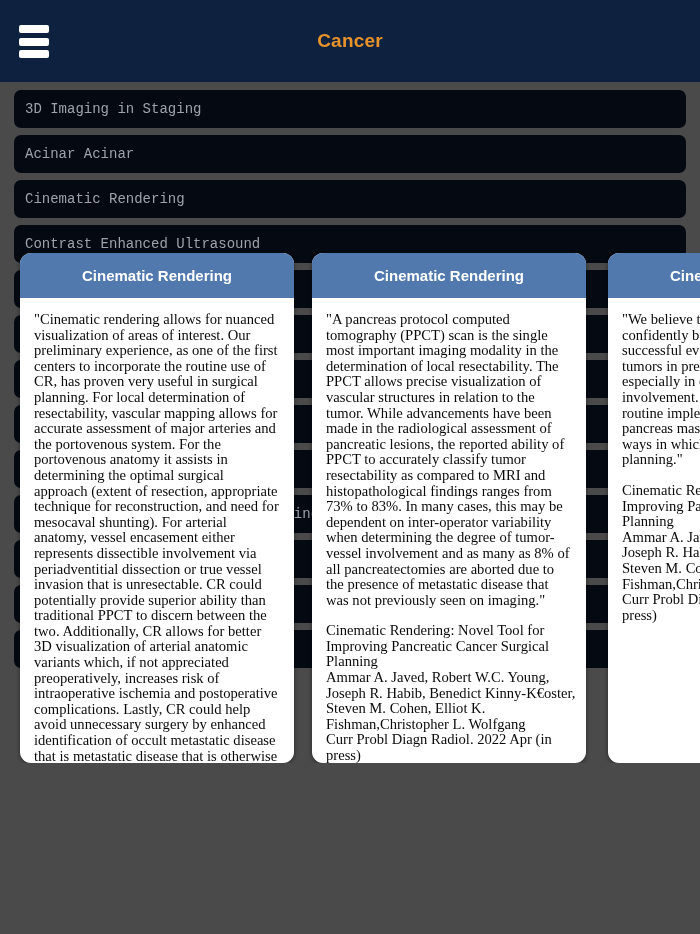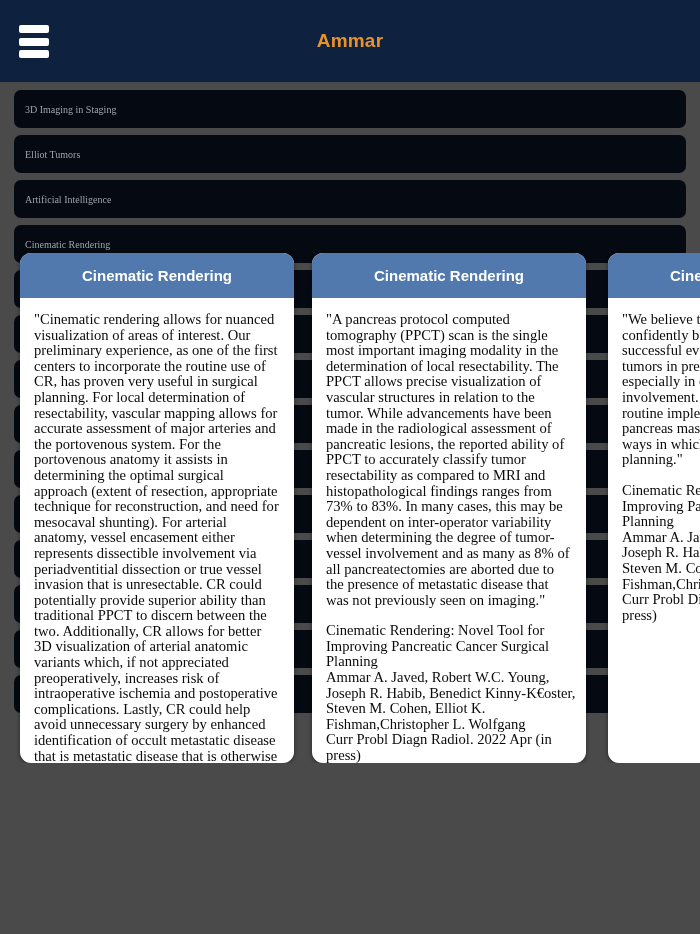--- a/index.html
+++ b/index.html
@@ -77,23 +77,23 @@
     background: #050a12;
     border-radius: 7px;
     display: flex;
     align-items: center;
     padding-left: 11px;
     cursor: pointer;
   }
   .list-item:first-child { margin-top: 8px; }
 
   .list-item-label {
-    font-size: 10px;
+    font-size: 14px;
     color: #9ea3a9;
-    font-family: Liberation Serif, serif;
+    font-family: Liberation Mono, monospace;
     white-space: nowrap;
   }
 
   
   .card-carousel {
     position: absolute;
     top: 253px;
     left: 0;
     width: 700px;
     height: 510px;
@@ -158,32 +158,29 @@
 </style>
 </head>
 <body>
 
 <div class="app-header">
   <div class="hamburger">
     <span></span>
     <span></span>
     <span></span>
   </div>
-  <div class="header-title">Ammar</div>
+  <div class="header-title">Cancer</div>
 </div>
 
 <div class="list-area">
   <div class="list-item">
     <span class="list-item-label">3D Imaging in Staging</span>
   </div>
   <div class="list-item">
-    <span class="list-item-label">Elliot Tumors</span>
-  </div>
-  <div class="list-item">
-    <span class="list-item-label">Artificial Intelligence</span>
+    <span class="list-item-label">Acinar Acinar</span>
   </div>
   <div class="list-item">
     <span class="list-item-label">Cinematic Rendering</span>
   </div>
   <div class="list-item">
     <span class="list-item-label">Contrast Enhanced Ultrasound</span>
   </div>
   <div class="list-item">
     <span class="list-item-label">CT Protocols</span>
   </div>

